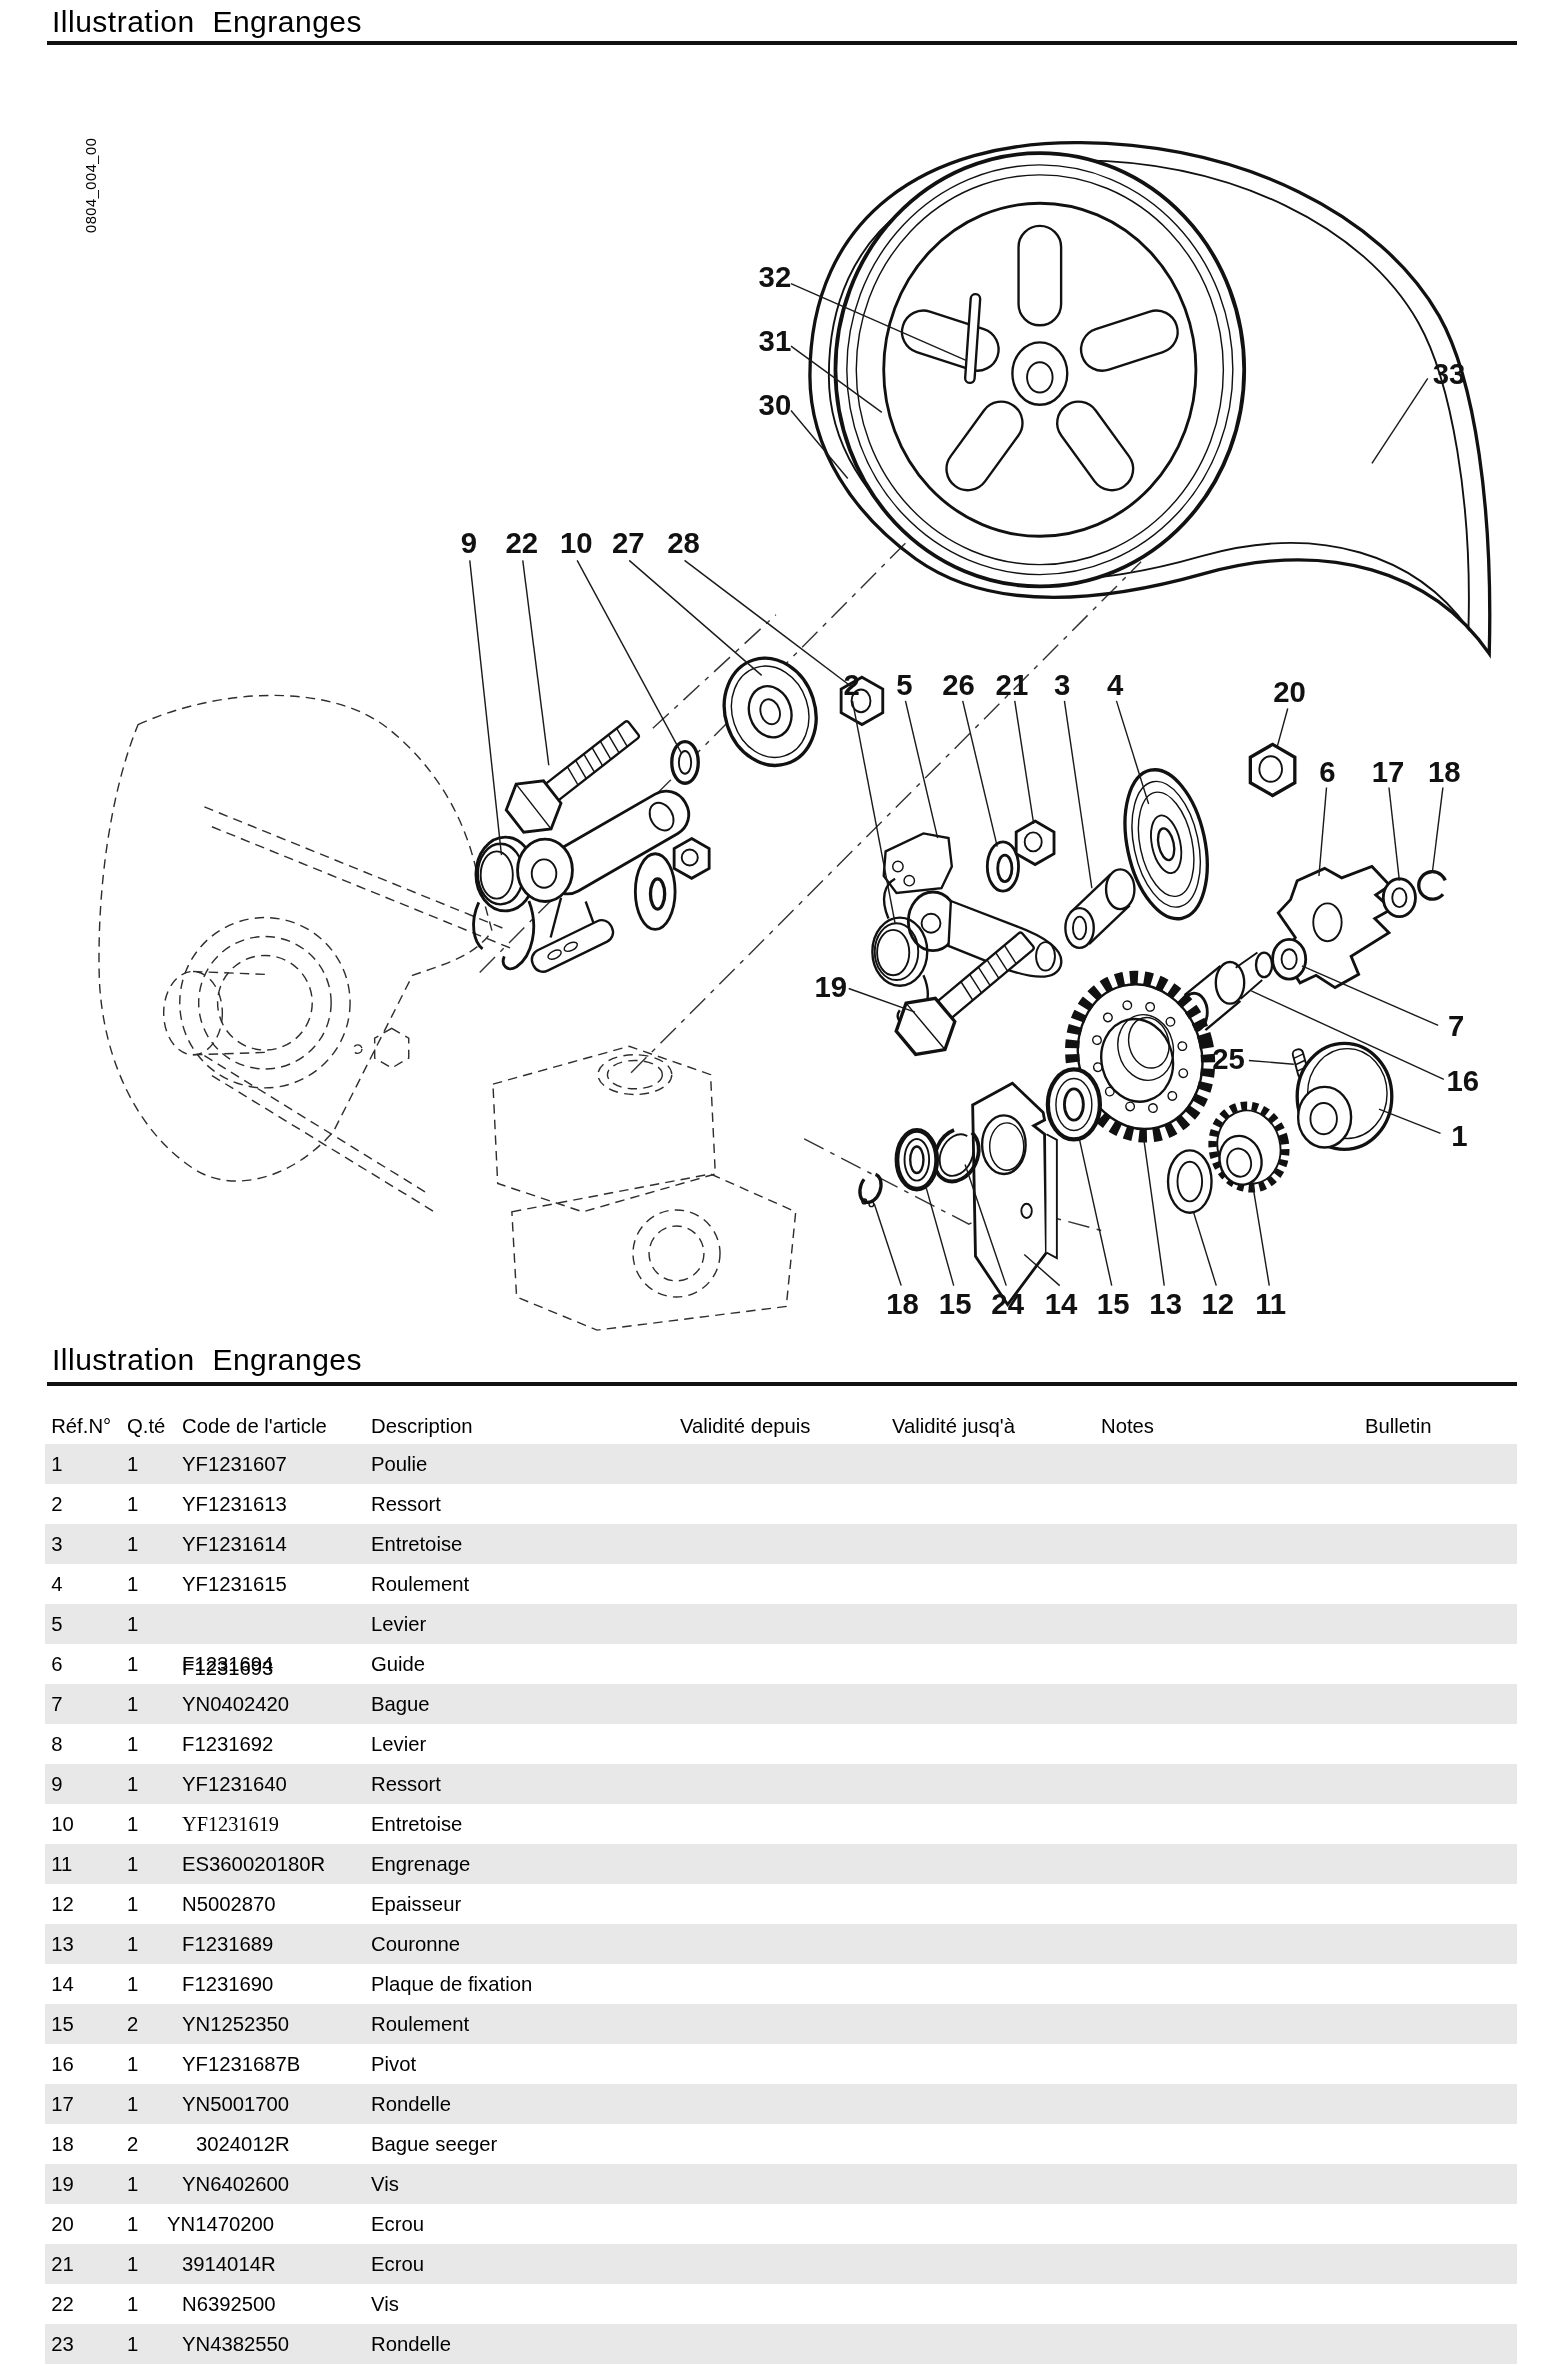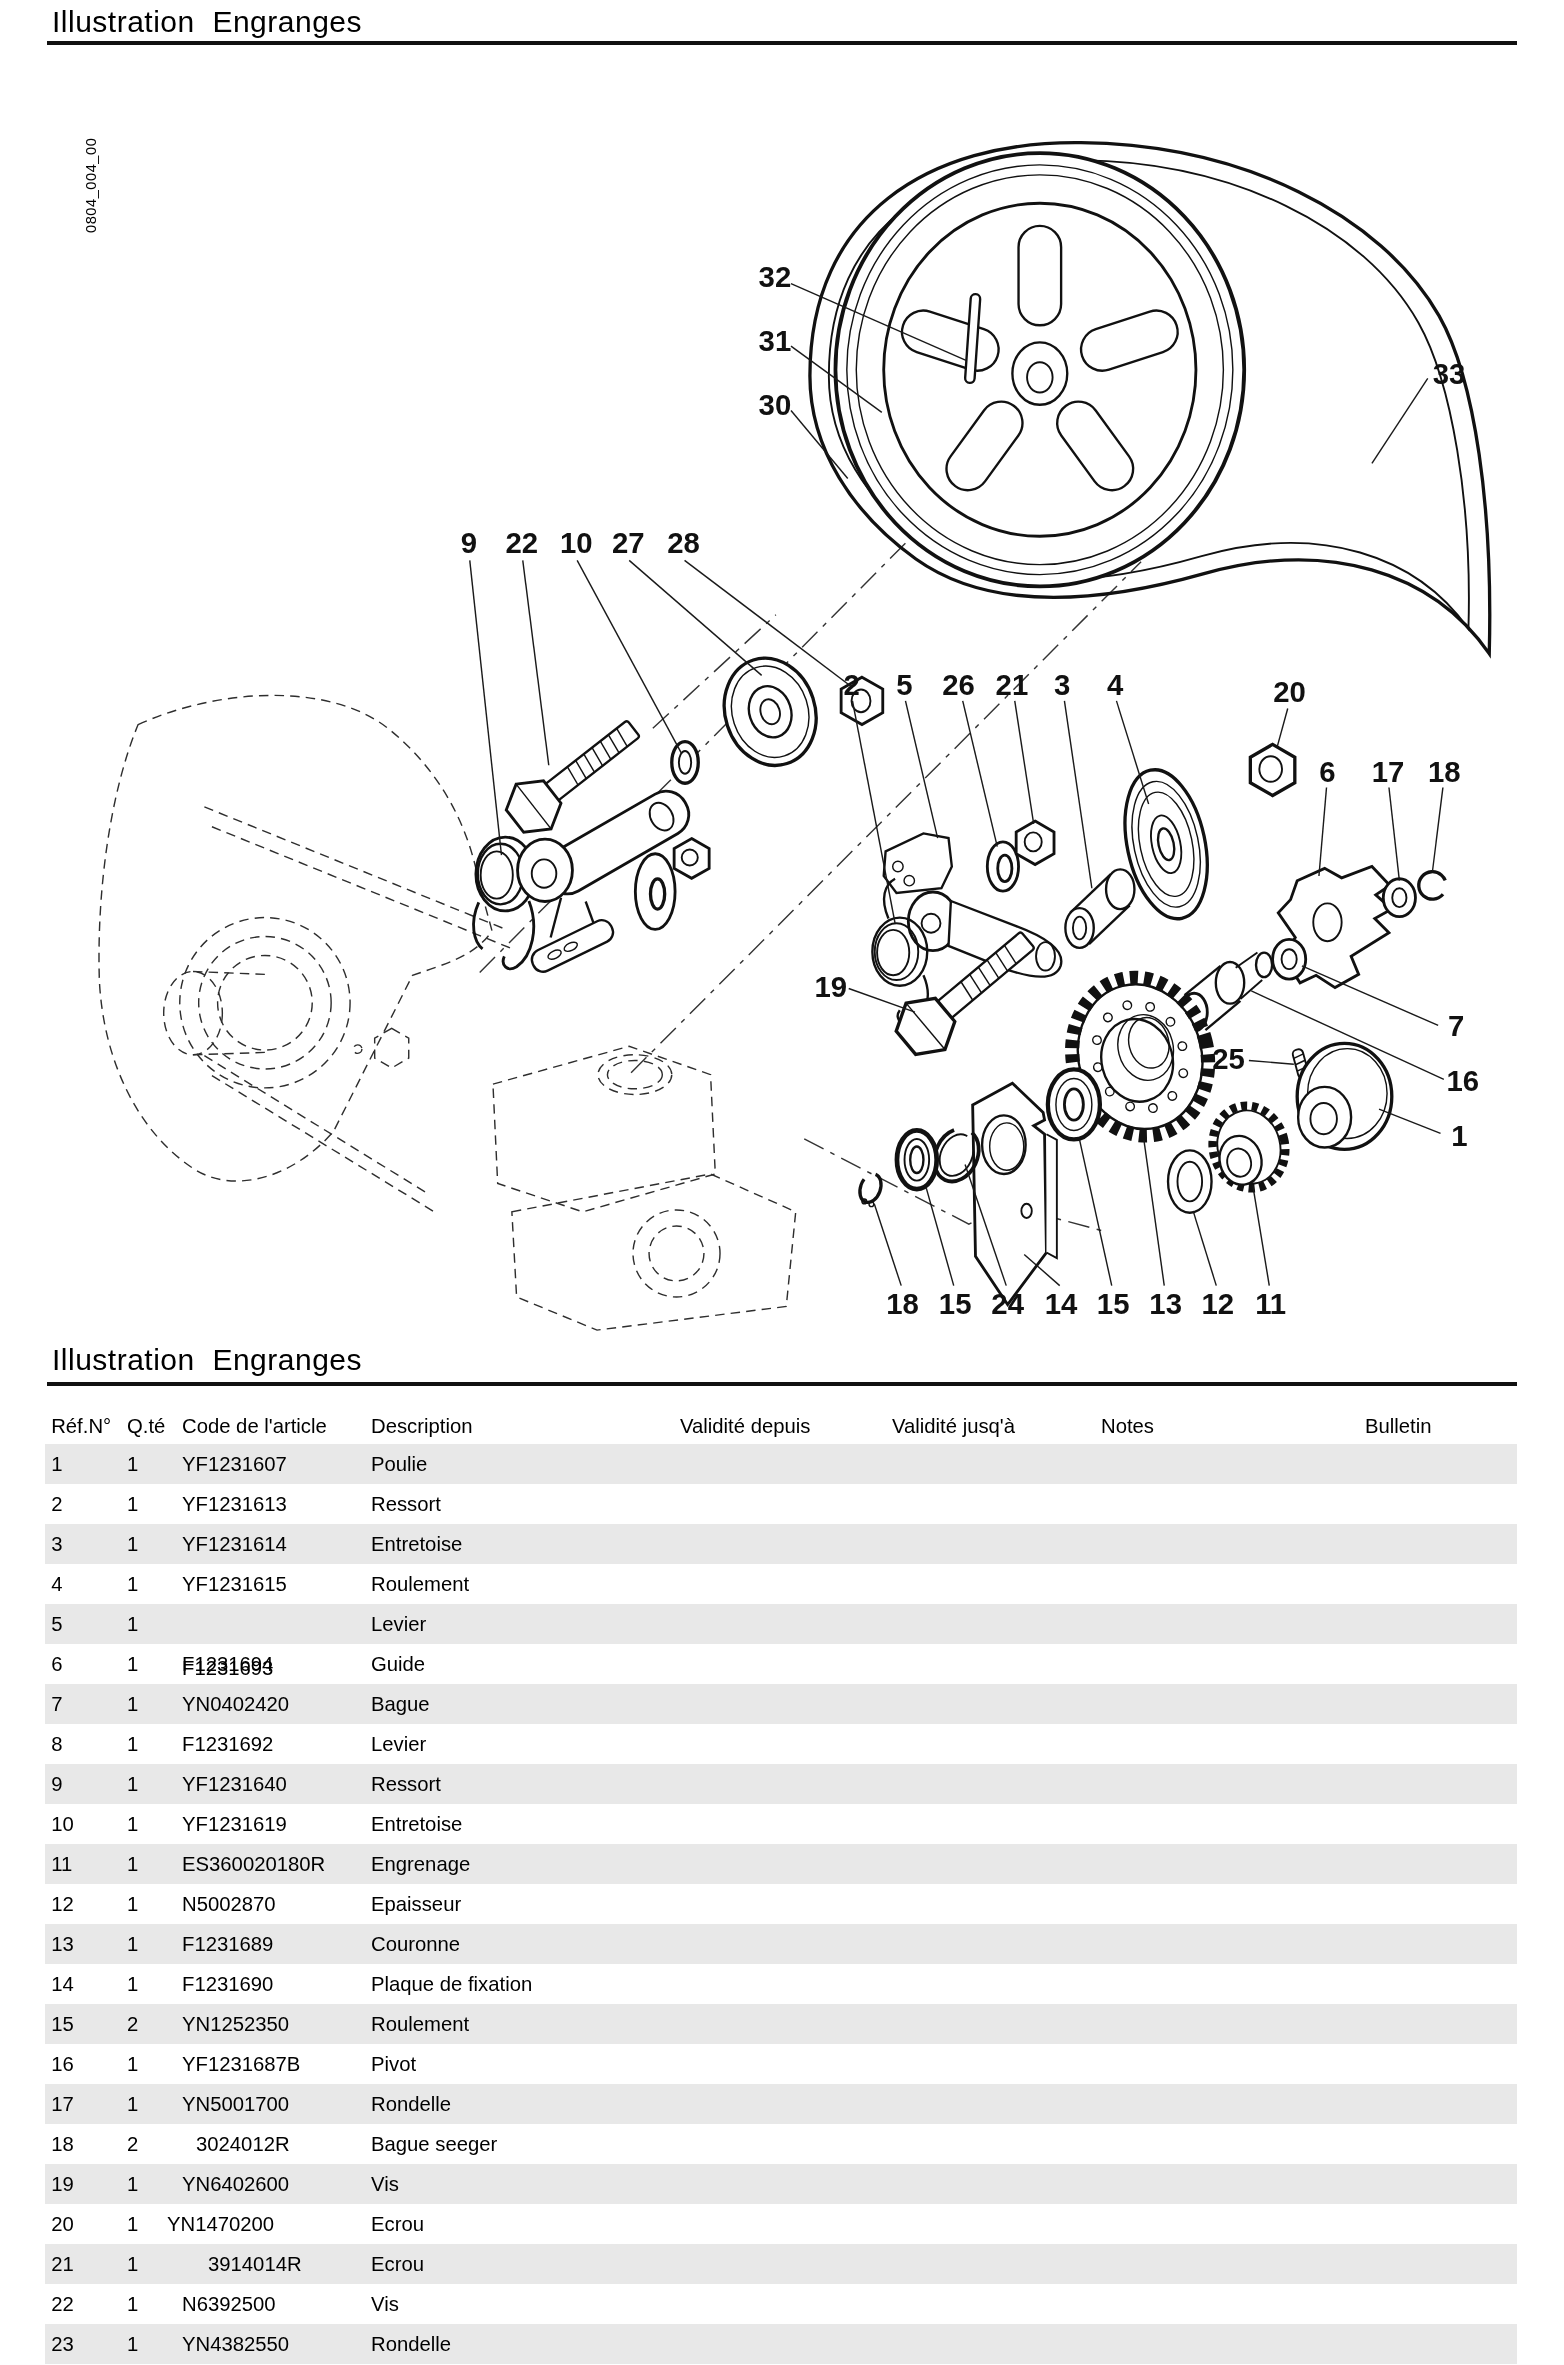--- a/index.html
+++ b/index.html
@@ -438,21 +438,21 @@
     </div>
     <div class="trow shaded">
       <span style="left: 6.2px;">9</span>
       <span style="left: 82px;">1</span>
       <span style="left: 137px;">YF1231640</span>
       <span style="left: 326px;">Ressort</span>
     </div>
     <div class="trow">
       <span style="left: 6.2px;">10</span>
       <span style="left: 82px;">1</span>
-      <span style="left: 137px;">YF1231619</span>
+      <span style="left: 137px; font-family: Liberation Serif, serif;">YF1231619</span>
       <span style="left: 326px;">Entretoise</span>
     </div>
     <div class="trow shaded">
       <span style="left: 6.2px;">11</span>
       <span style="left: 82px;">1</span>
       <span style="left: 137px;">ES360020180R</span>
       <span style="left: 326px;">Engrenage</span>
     </div>
     <div class="trow">
       <span style="left: 6.2px;">12</span>
@@ -504,21 +504,21 @@
     </div>
     <div class="trow">
       <span style="left: 6.2px;">20</span>
       <span style="left: 82px;">1</span>
       <span style="left: 122px;">YN1470200</span>
       <span style="left: 326px;">Ecrou</span>
     </div>
     <div class="trow shaded">
       <span style="left: 6.2px;">21</span>
       <span style="left: 82px;">1</span>
-      <span style="left: 137px; margin-left: 26px;">3914014R</span>
+      <span style="left: 137px;">3914014R</span>
       <span style="left: 326px;">Ecrou</span>
     </div>
     <div class="trow">
       <span style="left: 6.2px;">22</span>
       <span style="left: 82px;">1</span>
       <span style="left: 137px;">N6392500</span>
       <span style="left: 326px;">Vis</span>
     </div>
     <div class="trow shaded">
       <span style="left: 6.2px;">23</span>

